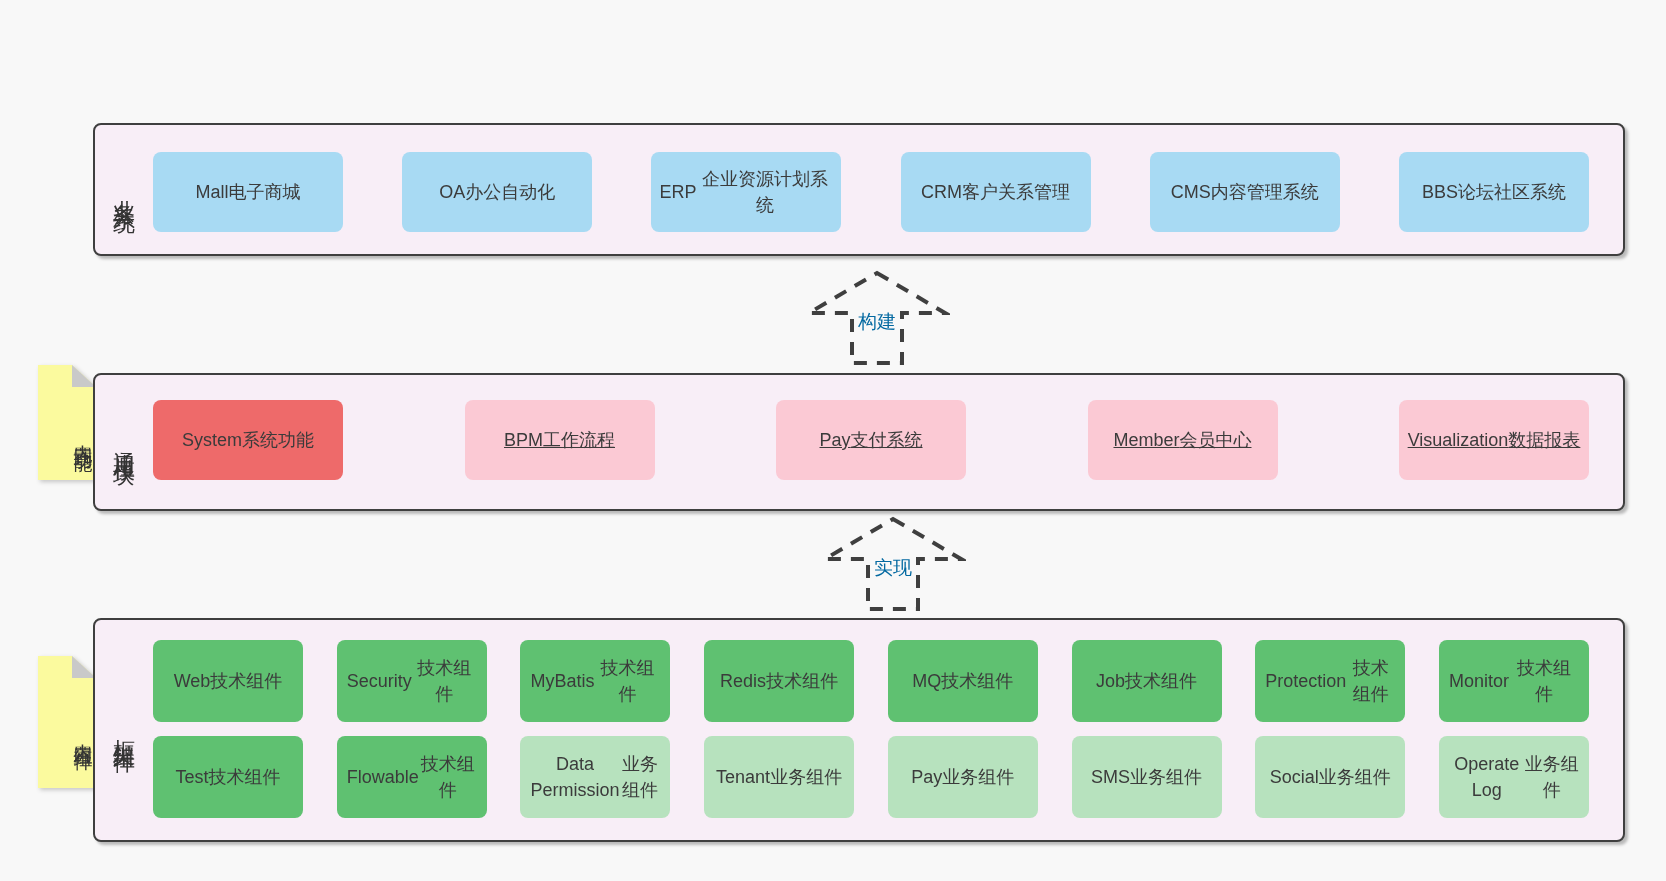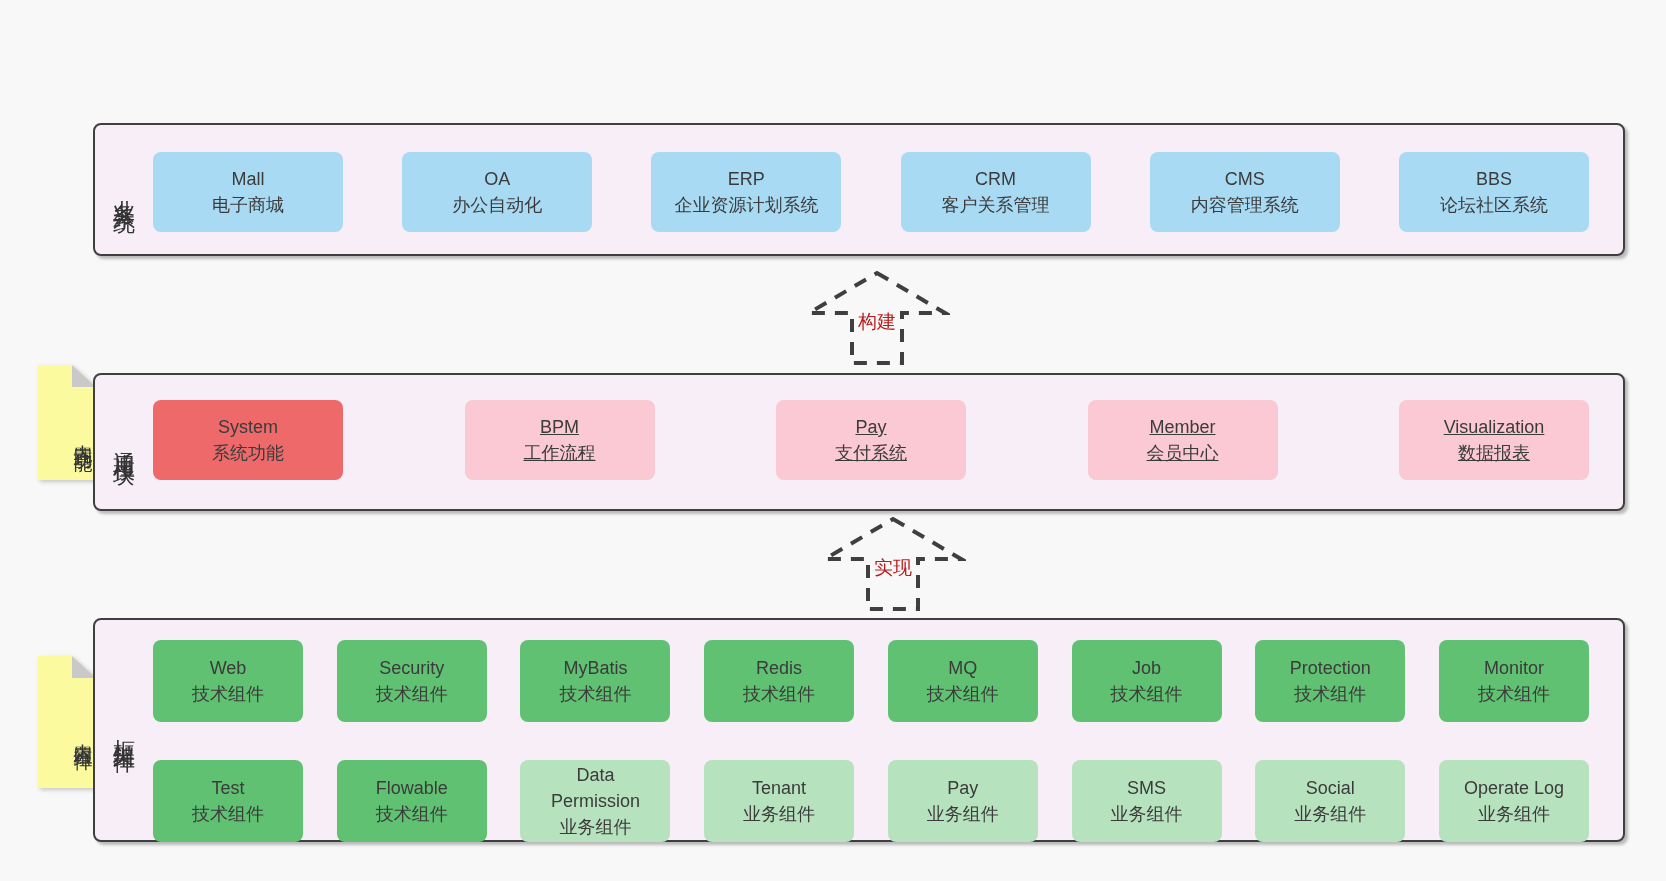--- a/index.html
+++ b/index.html
@@ -25,25 +25,25 @@
     position:absolute;left:8px;top:0;bottom:0;width:42px;
     display:flex;align-items:center;justify-content:center;
     writing-mode:vertical-rl;text-orientation:upright;
     font-size:22px;letter-spacing:4px;color:#333;
   }
 
   .row{position:absolute;left:58px;right:34px;display:flex;justify-content:space-between;}
   #panel-business .row{top:27px;}
   #panel-modules .row{top:25px;}
   #panel-components .row.r1{top:20px;}
-  #panel-components .row.r2{top:140px;}
+  #panel-components .row.r2{top:116px;}
 
   .box{
     box-sizing:border-box;width:190px;height:80px;border-radius:8px;
-    display:flex;flex-direction:column;align-items:center;justify-content:center;
+    display:flex;flex-direction:row;align-items:center;justify-content:center;
     text-align:center;color:var(--text);font-size:18px;line-height:26px;padding:0 8px;
   }
   #panel-components .box{width:150px;height:82px;padding:0 10px;}
   .blue{background:var(--box-blue);}
   .red{background:var(--box-red);}
   .pink{background:var(--box-pink);text-decoration:underline;}
   .green{background:var(--box-green);}
   .green-light{background:var(--box-green-light);}
 
   .note{
@@ -64,21 +64,21 @@
     font-size:19px;letter-spacing:3px;color:#333;
   }
 
   .arrow-wrap{position:absolute;width:146px;height:96px;z-index:0;}
   #arrow-build{left:804px;top:270px;}
   #arrow-implement{left:820px;top:516px;}
   .arrow-svg{position:absolute;inset:0;width:100%;height:100%;}
   .arrow-svg path{stroke:var(--panel-border);}
   .arrow-label{
     position:absolute;left:50%;top:38px;transform:translateX(-50%);
-    background:var(--page-bg);padding:1px 4px;font-size:19px;color:#b91c1c;white-space:nowrap;text-align:right;
+    background:var(--page-bg);padding:1px 4px;font-size:19px;color:#0369a1;white-space:nowrap;text-align:right;
   }
 </style>
 </head>
 <body>
 
 <div class="canvas">
 
   <div class="panel" id="panel-business">
     <div class="panel-label">业务系统</div>
     <div class="row">

